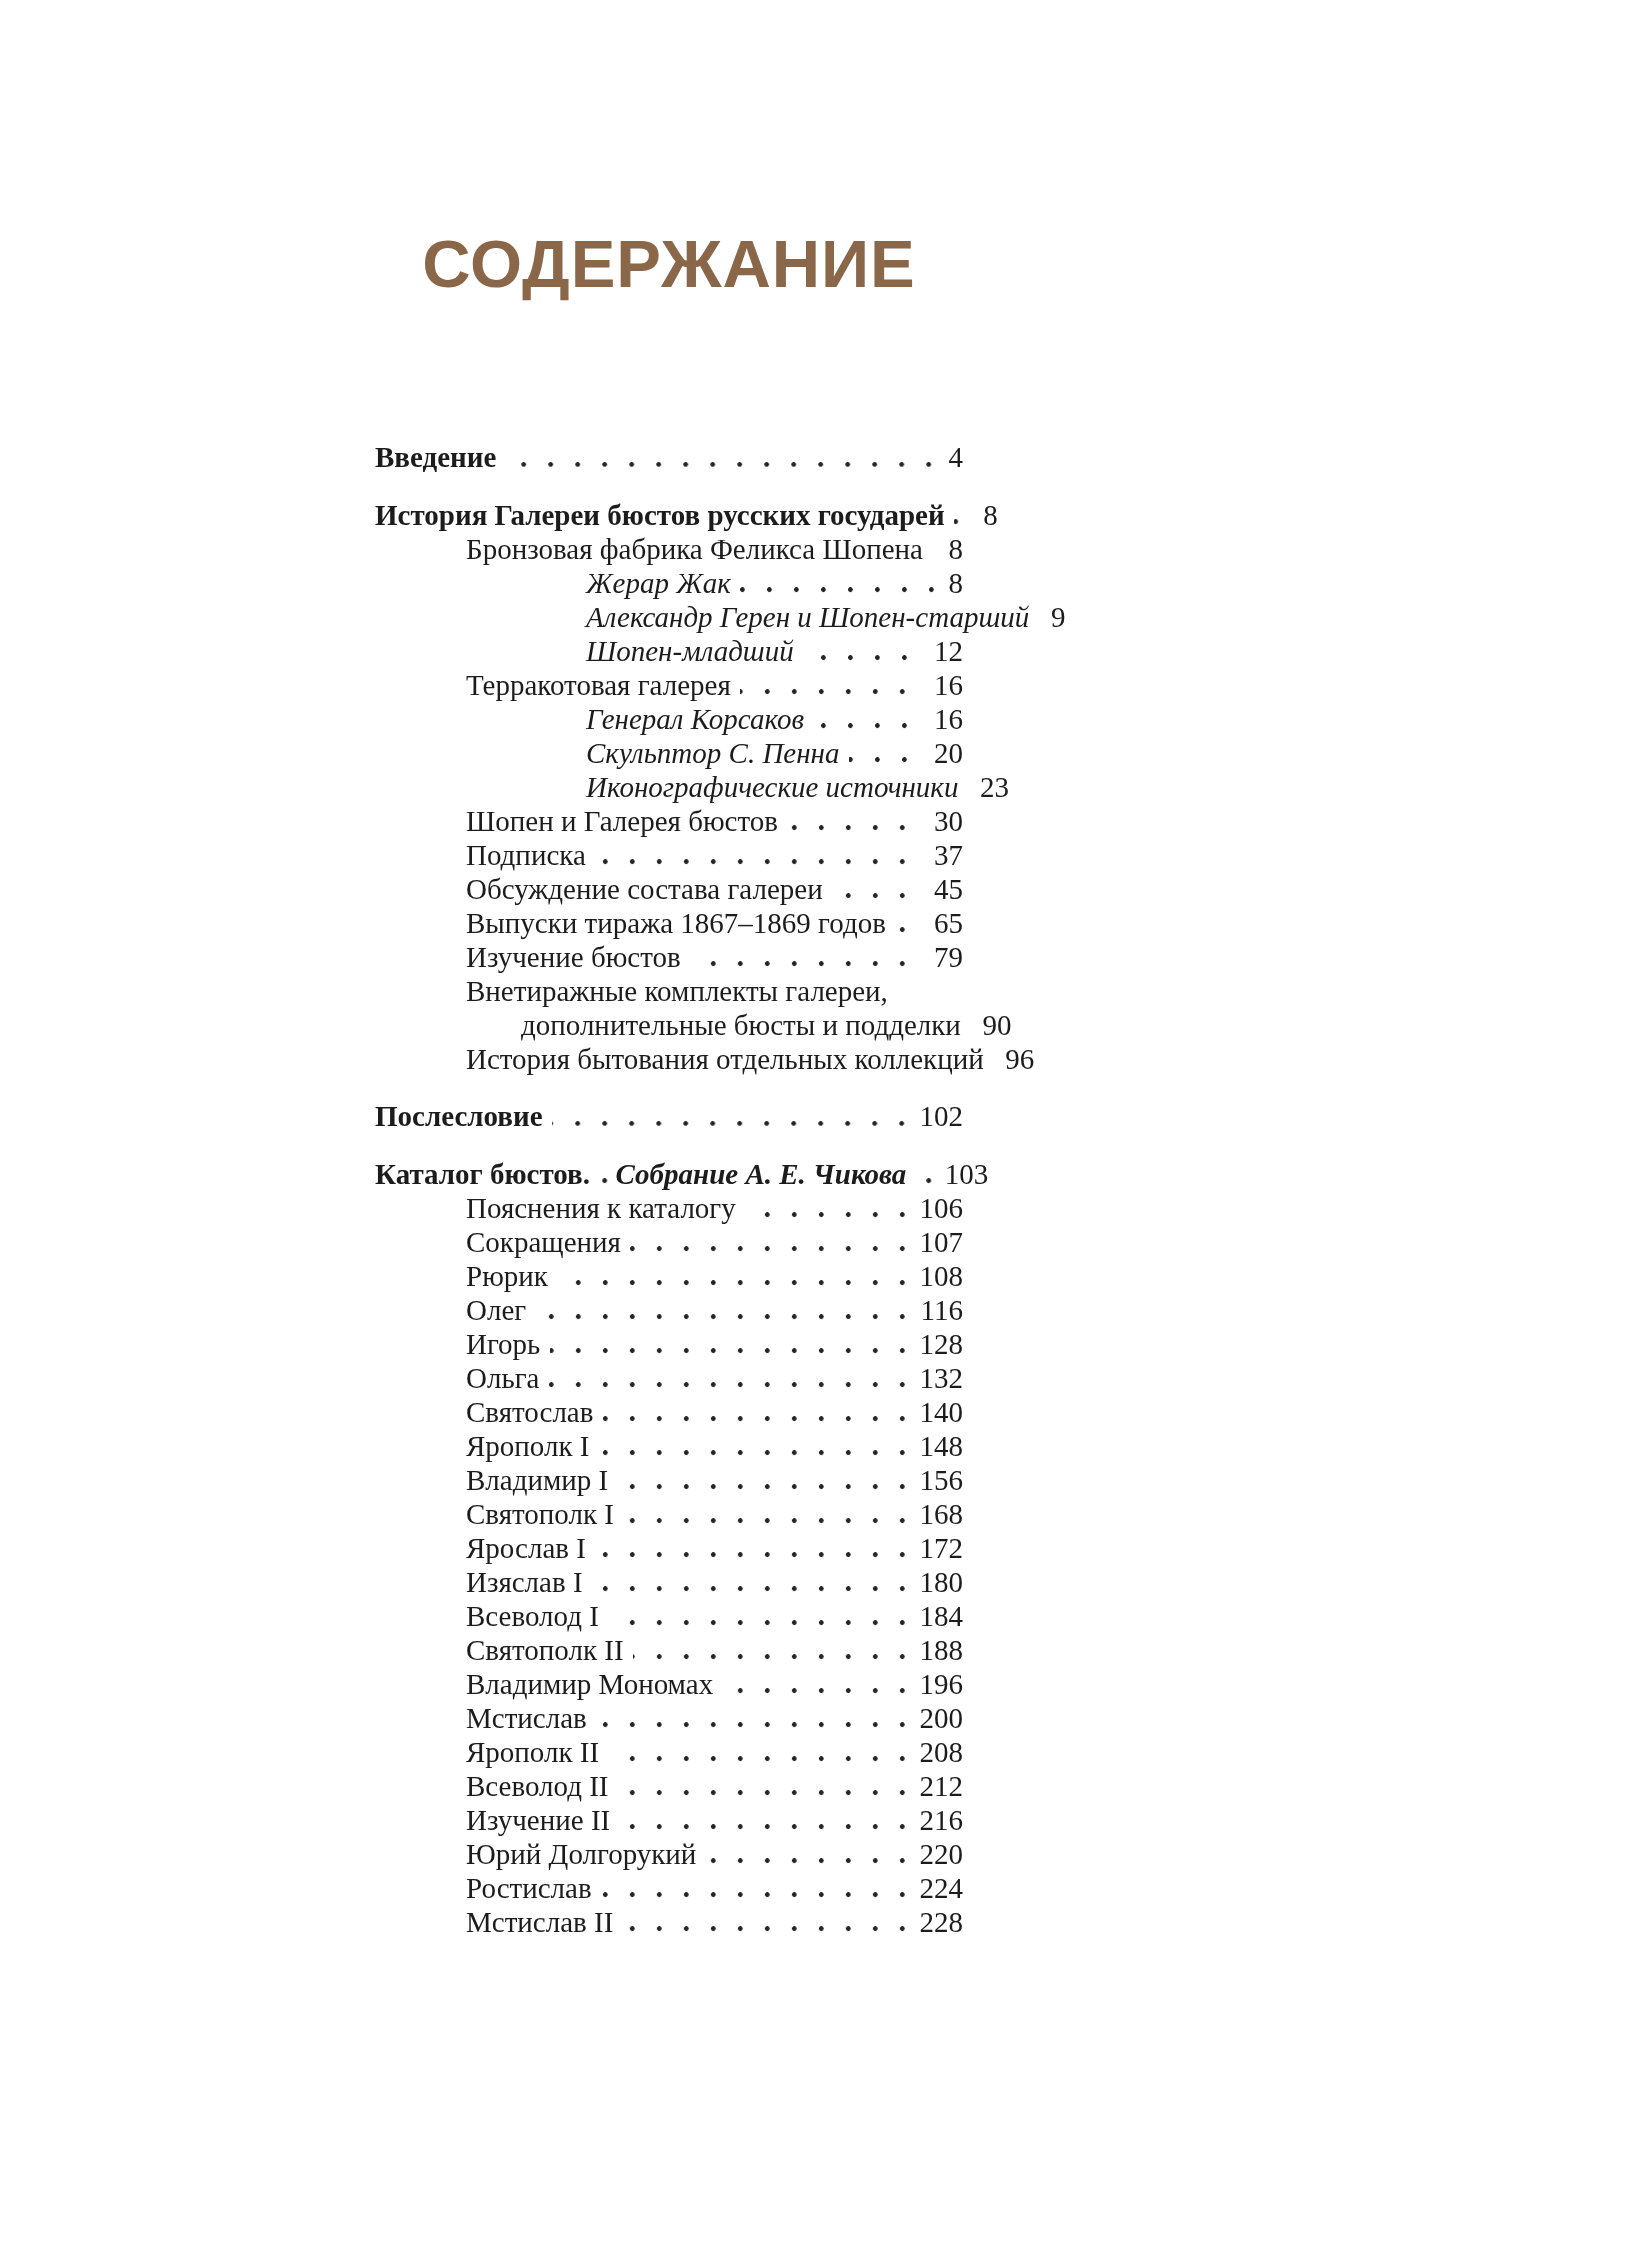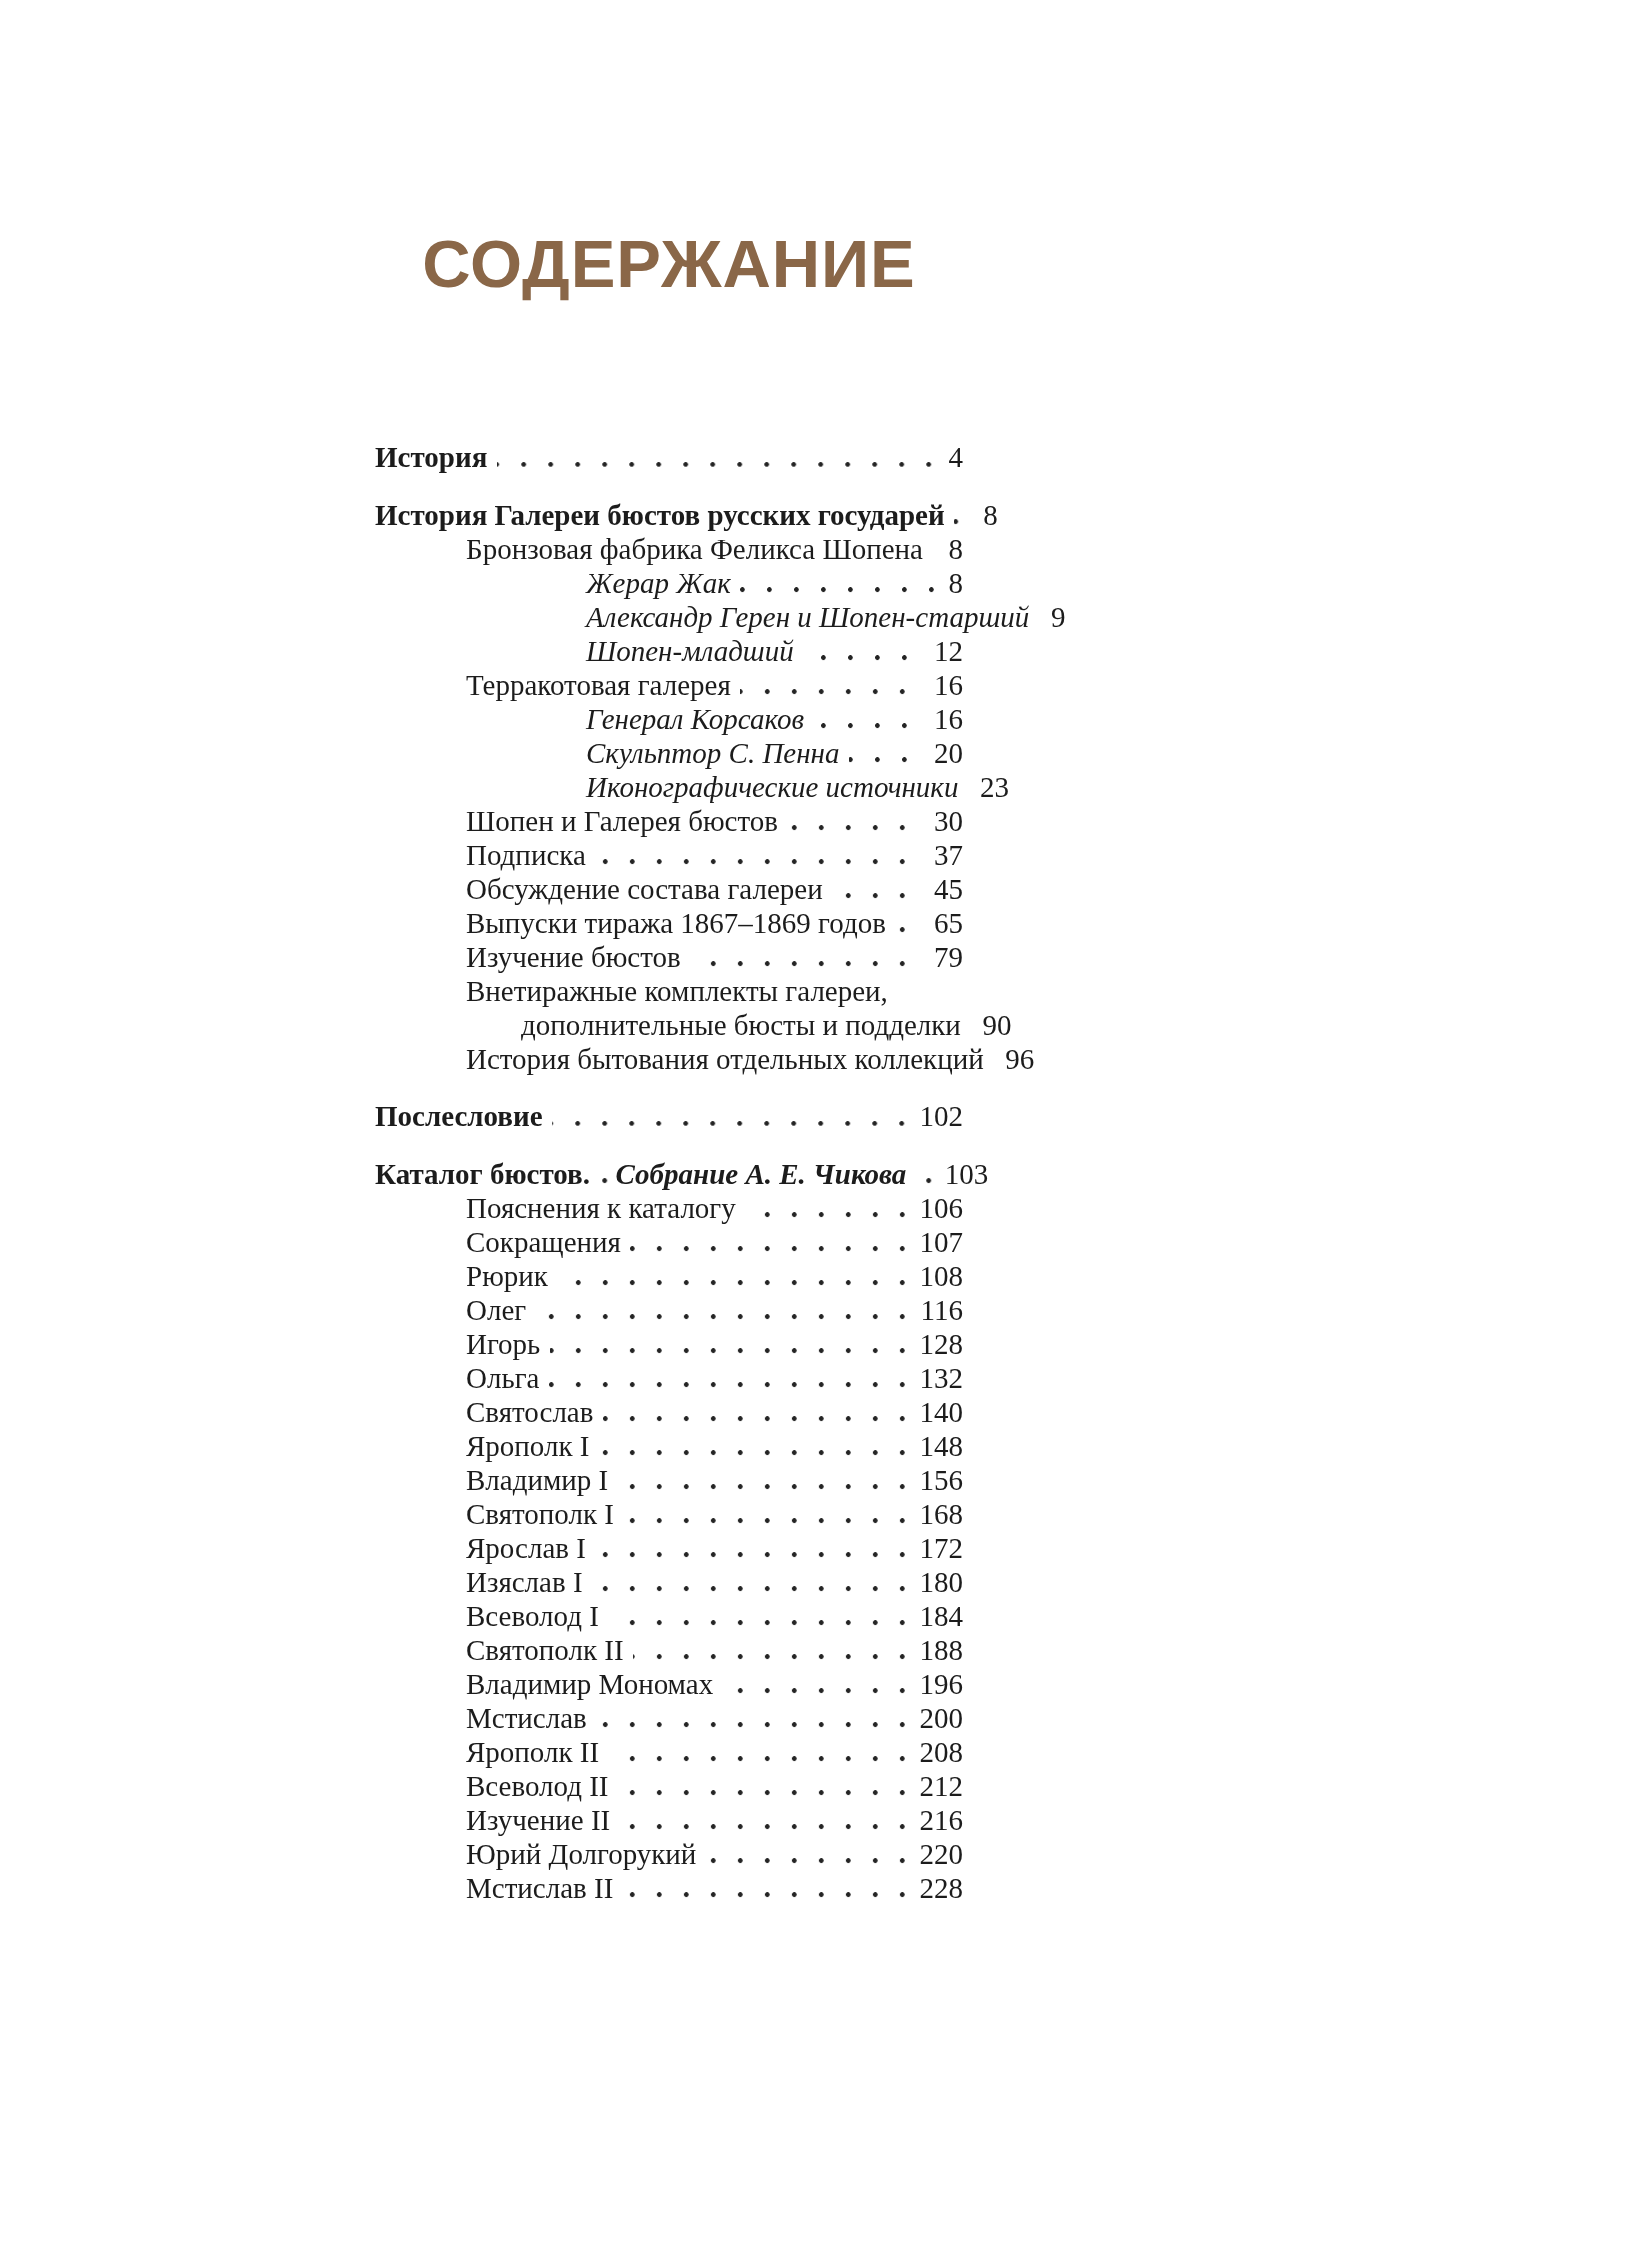--- a/index.html
+++ b/index.html
@@ -90,21 +90,21 @@
   }
 </style>
 </head>
 <body>
 
 <div class="sheet">
   <h1 class="doc-title">СОДЕРЖАНИЕ</h1>
   <div class="toc">
       <div class="row lvl0 b">
     <span class="dotgrid"></span>
-    <span class="lbl">История</span>
+    <span class="lbl">Введение</span>
 
     <span class="pg">4</span>
   </div>
       <div class="row lvl0 b gap">
     <span class="dotgrid"></span>
     <span class="lbl">История Галереи бюстов русских государей</span>
 
     <span class="pg">8</span>
   </div>
       <div class="row lvl1">
@@ -329,19 +329,25 @@
     <span class="pg">216</span>
   </div>
       <div class="row lvl1">
     <span class="dotgrid"></span>
     <span class="lbl">Юрий Долгорукий</span>
 
     <span class="pg">220</span>
   </div>
       <div class="row lvl1">
     <span class="dotgrid"></span>
+    <span class="lbl">Ростислав</span>
+
+    <span class="pg">224</span>
+  </div>
+      <div class="row lvl1">
+    <span class="dotgrid"></span>
     <span class="lbl">Мстислав II</span>
 
     <span class="pg">228</span>
   </div>
     </div>
 </div>
 
 
 </body></html>

